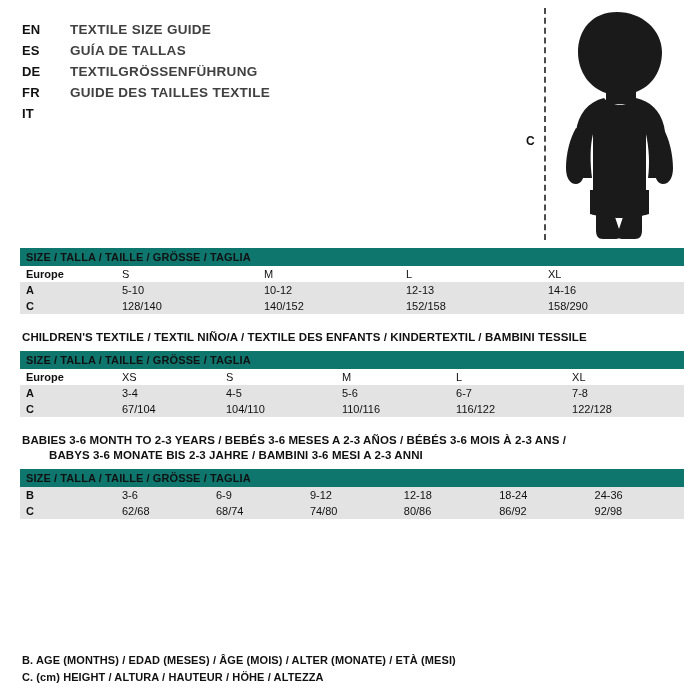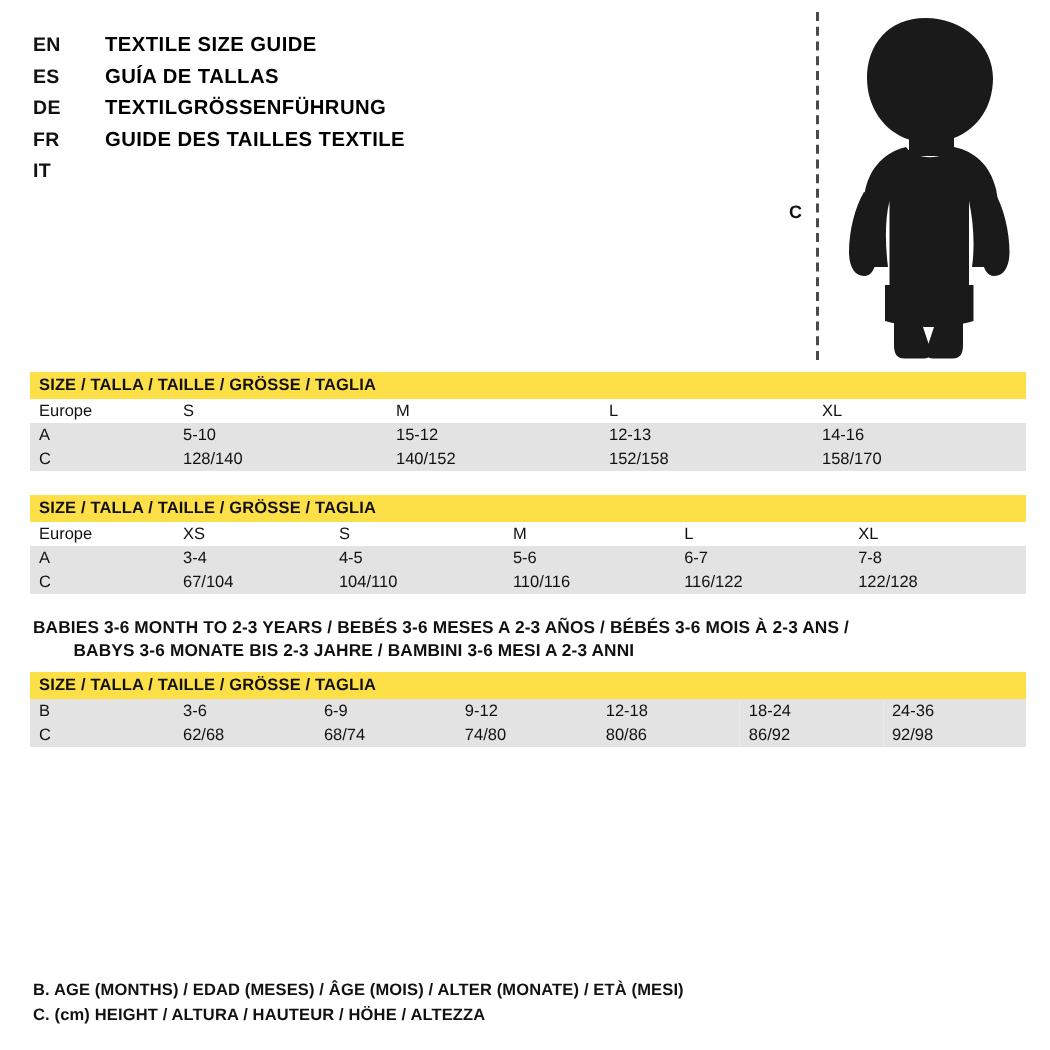--- a/index.html
+++ b/index.html
@@ -39,21 +39,21 @@
     width: 48px;
     font-size: 13px;
     font-weight: bold;
     letter-spacing: 0.2px;
     color: #111;
   }
   .lang-title {
     font-size: 13.5px;
     font-weight: bold;
     letter-spacing: 0.3px;
-    color: #000000;
+    color: #404040;
   }
 
   
   .figure-area {
     position: absolute;
     right: 18px;
     top: 6px;
     width: 160px;
     height: 236px;
   }
@@ -91,40 +91,40 @@
   .section-title .line2 { display: block; margin-left: 27px; }
 
   
   table.size-table {
     width: 100%;
     border-collapse: collapse;
     font-size: 11px;
     margin-bottom: 16px;
   }
   table.size-table th.head-cell {
-    background: #fde047;
+    background: #0f766e;
     text-align: left;
     font-weight: bold;
     font-size: 11px;
     padding: 3px 6px;
     color: #111;
     letter-spacing: 0.1px;
   }
   table.size-table td {
     padding: 2px 6px;
     font-size: 11px;
     color: #111;
     white-space: nowrap;
   }
   table.size-table tr.shaded td {
     background: #e3e3e3;
   }
   table.size-table td.rowlabel {
     width: 84px;
-    font-weight: normal;
+    font-weight: bold;
   }
 
   
   .legend {
     position: absolute;
     left: 22px;
     bottom: 14px;
     width: 660px;
   }
   .legend-row {
@@ -202,34 +202,35 @@
       <tr>
         <td class="rowlabel">Europe</td>
         <td>S</td>
         <td>M</td>
         <td>L</td>
         <td>XL</td>
       </tr>
       <tr class="shaded">
         <td class="rowlabel">A</td>
         <td>5-10</td>
-        <td>15-12</td>
+        <td>10-12</td>
         <td>12-13</td>
         <td>14-16</td>
       </tr>
       <tr class="shaded">
         <td class="rowlabel">C</td>
         <td>128/140</td>
         <td>140/152</td>
         <td>152/158</td>
-        <td>158/170</td>
+        <td>158/290</td>
       </tr>
     </tbody>
       </table>
 
+    <div class="section-title">CHILDREN'S TEXTILE / TEXTIL NIÑO/A / TEXTILE DES ENFANTS / KINDERTEXTIL / BAMBINI TESSILE</div>
     <table class="size-table">
       <tbody>
           <tr>
         <th class="head-cell" colspan="6">SIZE / TALLA / TAILLE / GRÖSSE / TAGLIA</th>
       </tr>
       <tr>
         <td class="rowlabel">Europe</td>
         <td>XS</td>
         <td>S</td>
         <td>M</td>

